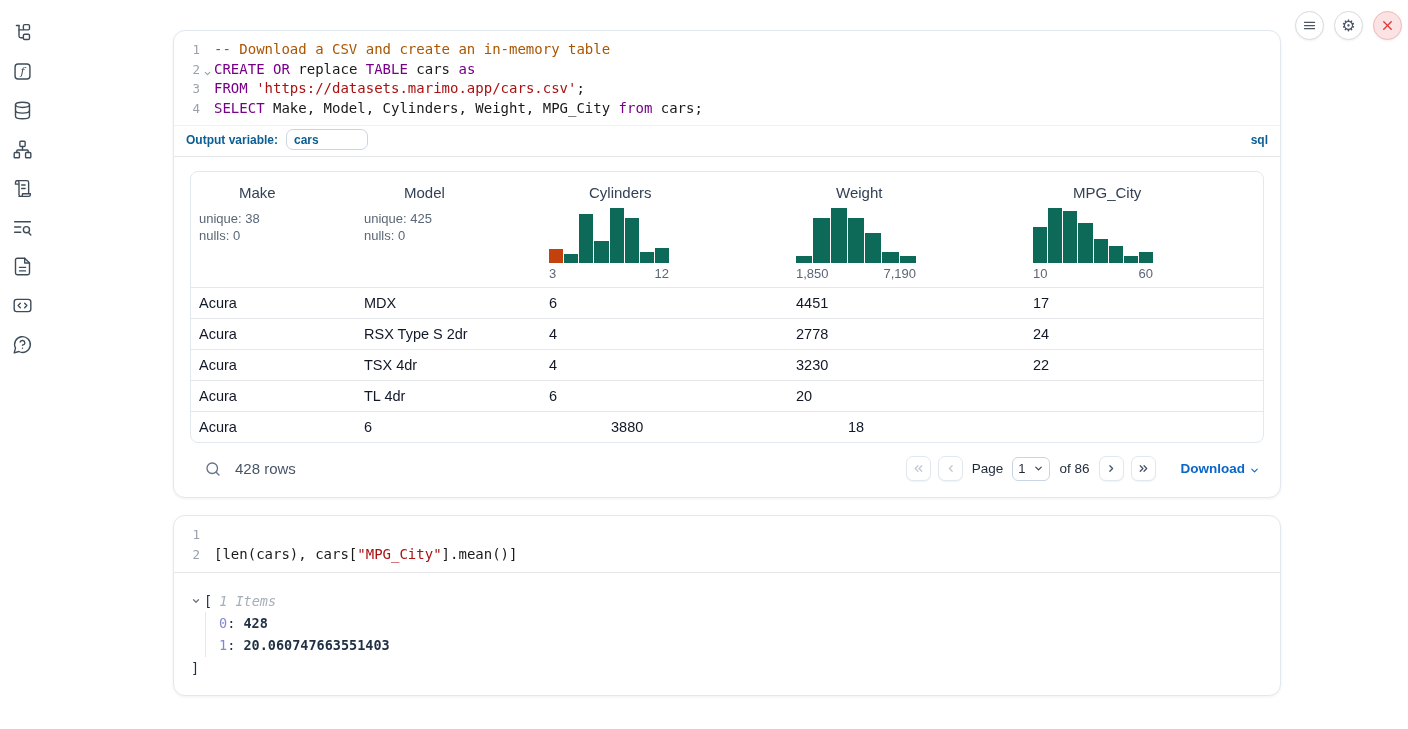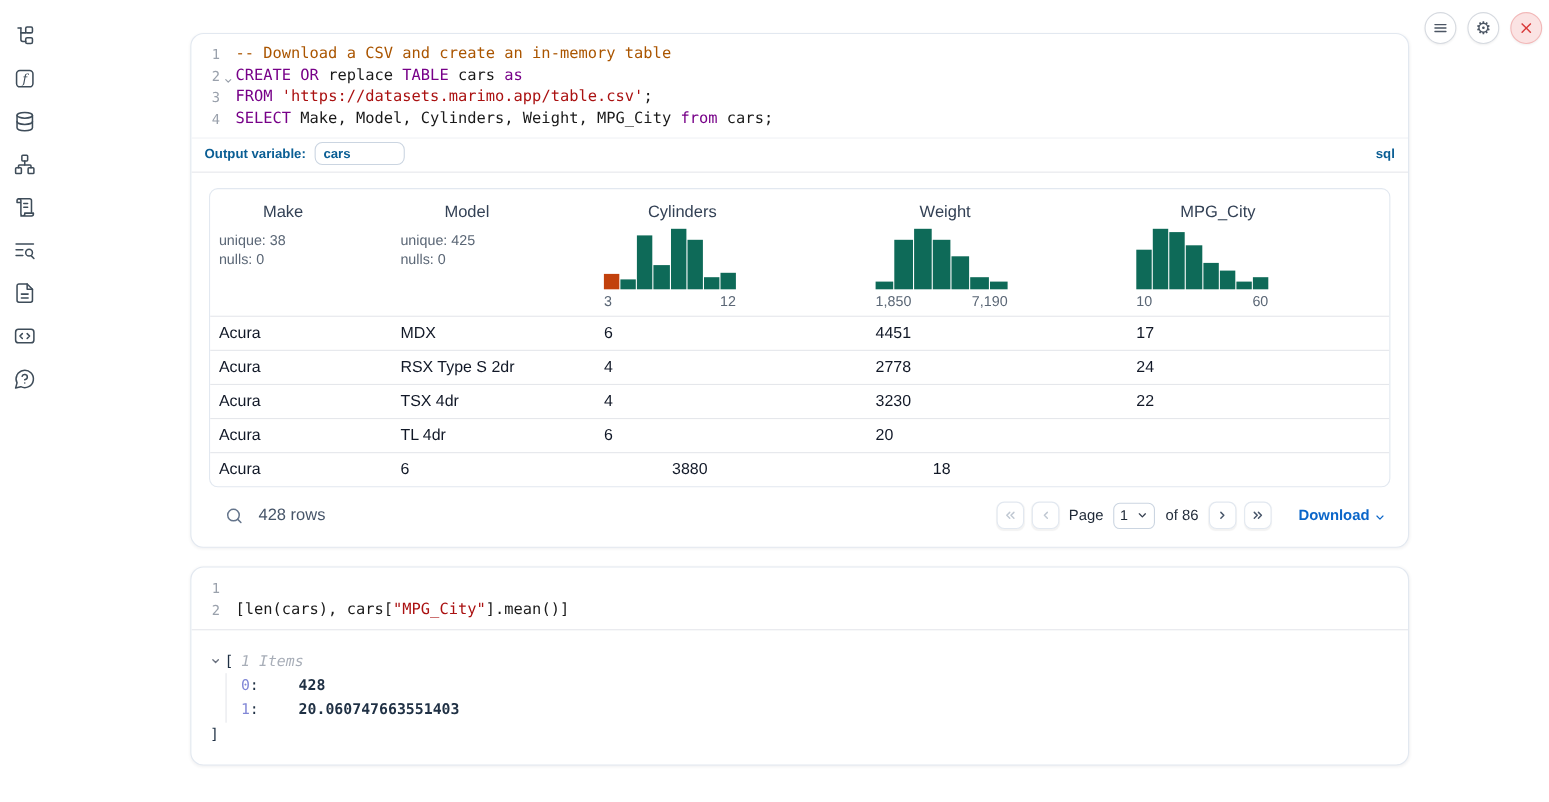--- a/index.html
+++ b/index.html
@@ -92,21 +92,21 @@
   .divider { border-top:1px solid #E5E7EB; }
   .tree { padding:17px 16px 16px 17px; font-family:"DejaVu Sans Mono", monospace;
     font-size:13.5px; color:#1F3044; }
   .tree-row1 { display:flex; align-items:center; gap:3px; line-height:22px; }
   .tree-chev { color:#6B7280; display:flex; cursor:pointer; }
   .tree-chev svg { width:10px; height:10px; }
   .tree-items-label { color:#A8AEB8; font-style:italic; margin-left:4px; }
   .tree-items { margin-left:14px; border-left:1px solid #E5E7EB; padding-left:13px; }
   .tree-item { line-height:22.5px; }
   .tree-idx { color:#8187D6; }
-  .tree-val { font-weight:600; color:#1F3044;margin-left:28px; }
+  .tree-val { font-weight:600; color:#1F3044; }
   .tree-close { line-height:22px; }
 </style>
 </head>
 <body>
 
 <div class="sidebar">
   <div class="sb-btn">
     <svg viewBox="0 0 24 24" fill="none" stroke="currentColor" stroke-width="1.6" stroke-linecap="round" stroke-linejoin="round">
         <path d="M8 4v12a2 2 0 0 0 2 2h3"></path>
         <path d="M8 9h5"></path>
@@ -208,21 +208,21 @@
       <div class="code-line">
         <div class="gutter"><span>2</span>
           <span class="fold"><svg viewBox="0 0 24 24" fill="none" stroke="currentColor" stroke-width="3" stroke-linecap="round" stroke-linejoin="round">
                 <path d="m6 9 6 6 6-6"></path>
               </svg></span>
         </div>
         <div class="code-text"><span class="tok-kw">CREATE</span><span class="tok-plain"> </span><span class="tok-kw">OR</span><span class="tok-plain"> replace </span><span class="tok-kw">TABLE</span><span class="tok-plain"> cars </span><span class="tok-kw">as</span></div>
       </div>
       <div class="code-line">
         <div class="gutter">3</div>
-        <div class="code-text"><span class="tok-kw">FROM</span><span class="tok-plain"> </span><span class="tok-str">'https://datasets.marimo.app/table.csv'</span><span class="tok-plain">;</span></div>
+        <div class="code-text"><span class="tok-kw">FROM</span><span class="tok-plain"> </span><span class="tok-str">'https://datasets.marimo.app/cars.csv'</span><span class="tok-plain">;</span></div>
       </div>
       <div class="code-line">
         <div class="gutter">4</div>
         <div class="code-text"><span class="tok-kw">SELECT</span><span class="tok-plain"> Make, Model, Cylinders, Weight, MPG_City </span><span class="tok-kw">from</span><span class="tok-plain"> cars;</span></div>
       </div>
     </div>
 
     <div class="outvar-row">
       <span class="outvar-label">Output variable:</span>
       <input class="outvar-input" value="cars" style="">

